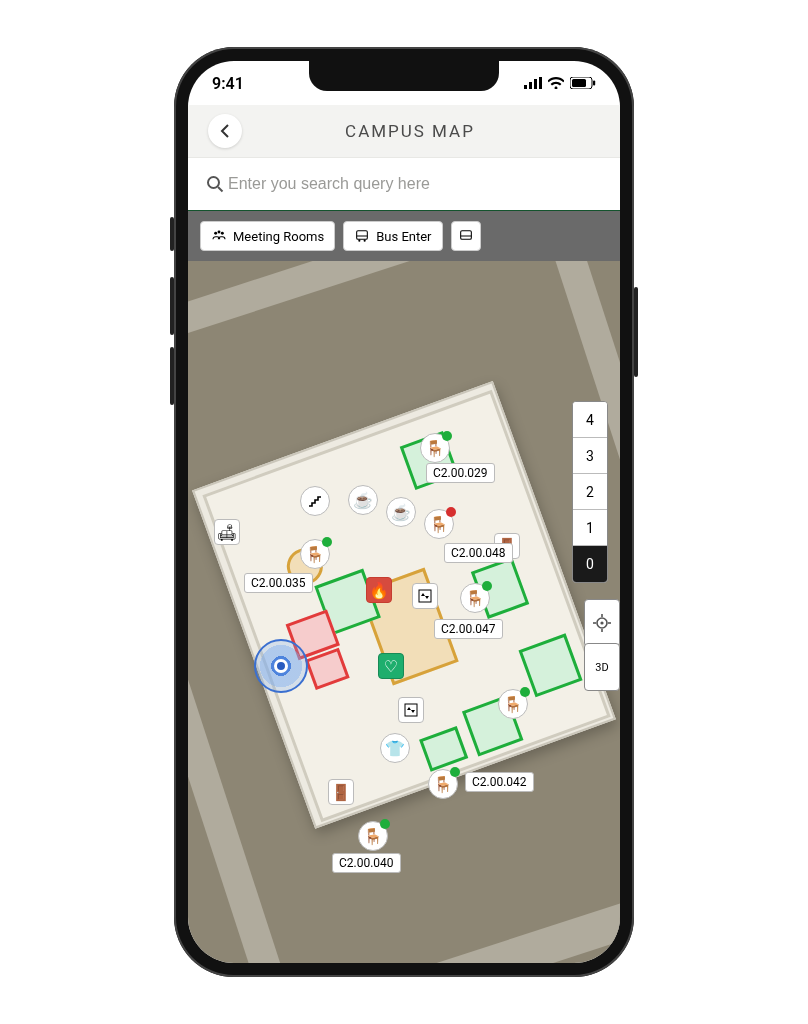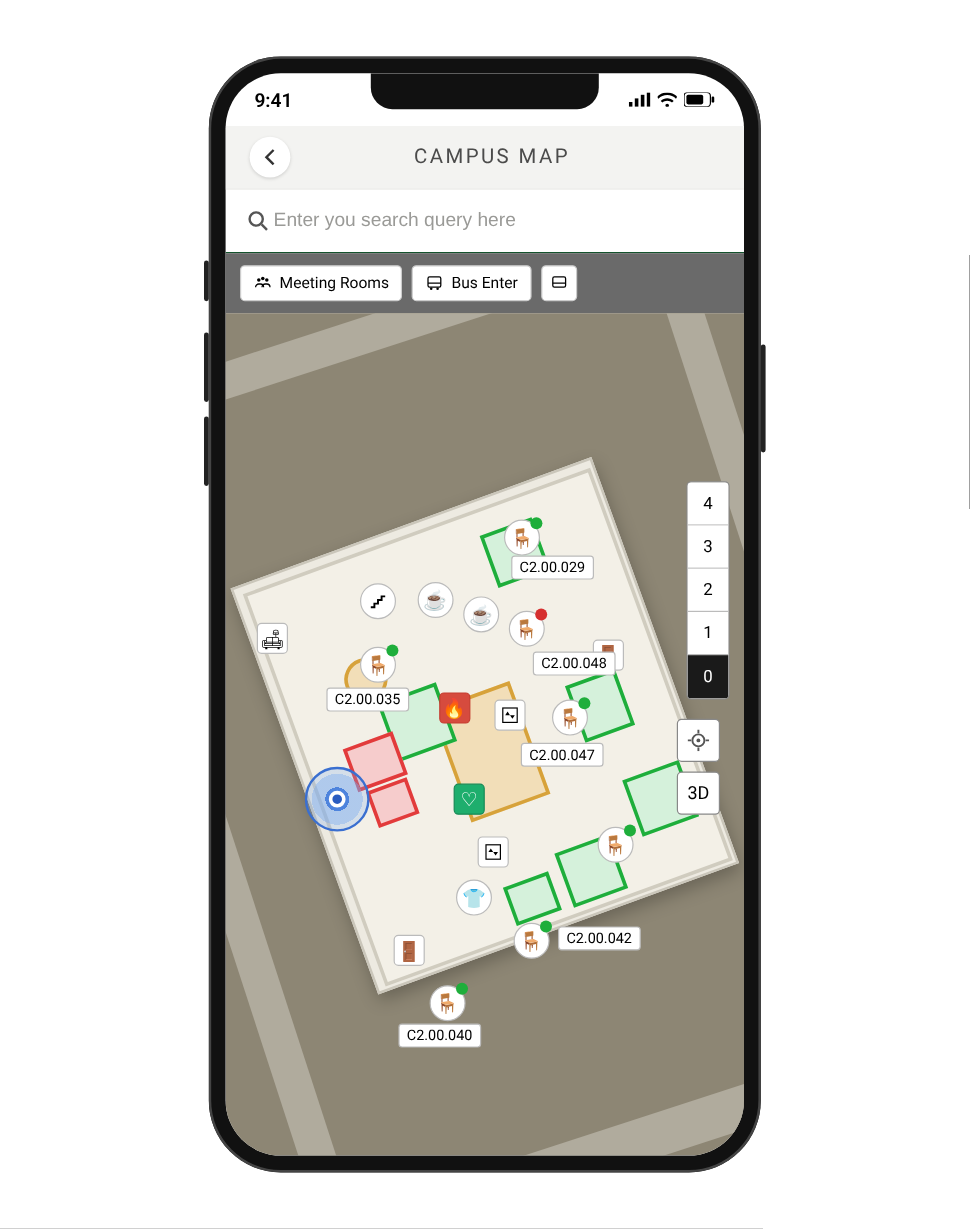--- a/index.html
+++ b/index.html
@@ -220,27 +220,27 @@
     font-size: 14px;
     border-bottom: 1px solid #bbb;
     cursor: pointer;
     background: #fff;
   }
   .floor-col .fl:last-child { border-bottom: none; }
   .floor-col .fl.active { background: #1a1a1a; color: #fff; }
 
   .map-ctrl {
     position: absolute;
-    right: 20px;
-    width: 36px; height: 36px;
+    right: 0;
+    width: 36px; height: 48px;
     border: 1px solid #888;
     border-radius: 4px;
     background: #fff;
     display: flex; align-items: center; justify-content: center;
-    font-size: 15px;
+    font-size: 11px;
     cursor: pointer;
   }
 </style>
 </head>
 <body>
 
 <div class="phone-frame">
   <div class="side-btn side-left-1"></div>
   <div class="side-btn side-left-2"></div>
   <div class="side-btn side-left-3"></div>
@@ -367,21 +367,21 @@
           </svg>
       </div>
       <div class="poi" style="left:192px;top:472px;">👕</div>
       <div class="poi badge-green" style="left:310px;top:428px;">🪑</div>
       <div class="poi badge-green" style="left:240px;top:508px;">🪑</div>
       <div class="poi badge-green" style="left:170px;top:560px;">🪑</div>
       <div class="poi sq" style="left:140px;top:518px;">🚪</div>
 
       <div class="room-label" style="left:204px;top:202px;margin-left:34px;">C2.00.029</div>
       <div class="room-label" style="left:208px;top:282px;margin-left:48px;">C2.00.048</div>
-      <div class="room-label" style="left:84px; top:312px;">C2.00.035</div>
+      <div class="room-label" style="left:56px; top:312px;">C2.00.035</div>
       <div class="room-label" style="left:246px;top:358px;">C2.00.047</div>
       <div class="room-label" style="left:277px;top:466px;margin-top:45px;">C2.00.042</div>
       <div class="room-label" style="left:144px;top:592px;">C2.00.040</div>
 
       <div class="floor-col">
         <div class="fl">4</div>
         <div class="fl">3</div>
         <div class="fl">2</div>
         <div class="fl">1</div>
         <div class="fl active">0</div>

